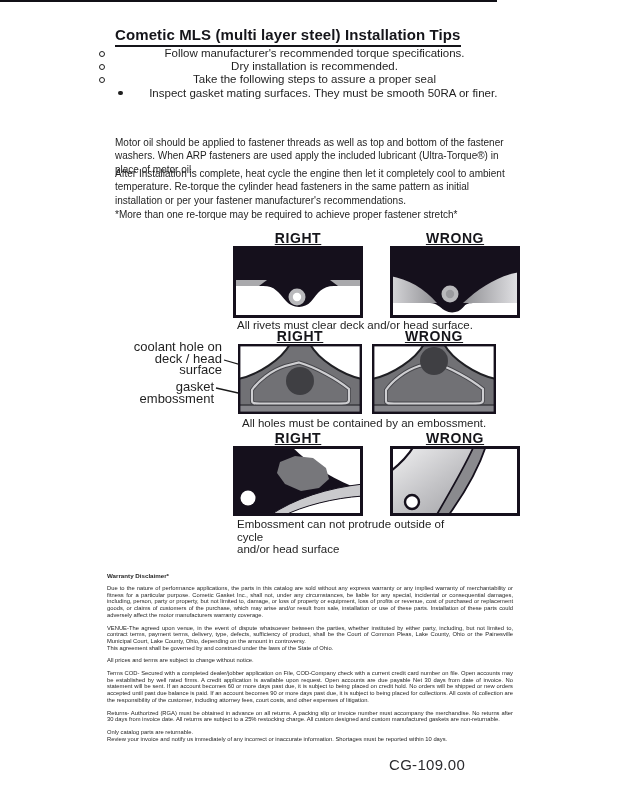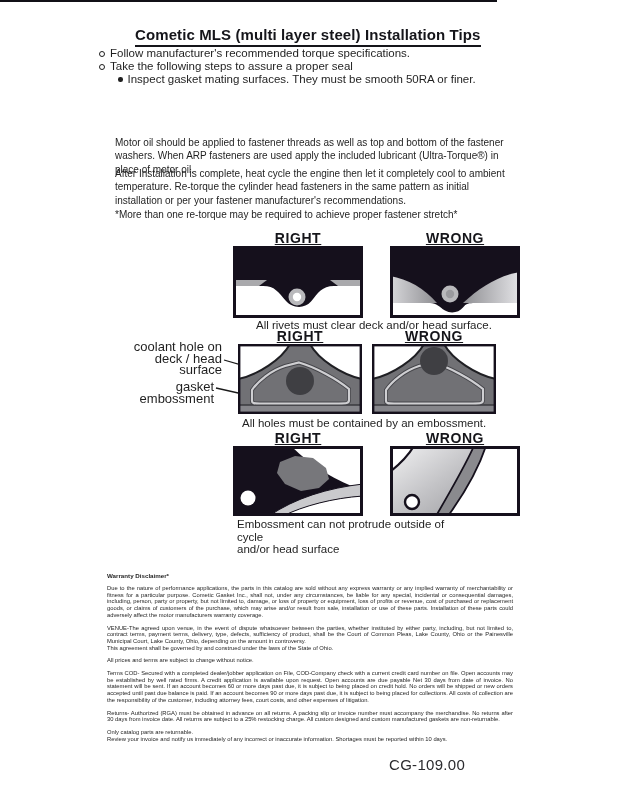--- a/index.html
+++ b/index.html
@@ -4,24 +4,24 @@
 <style>
   html,body{margin:0;padding:0;background:#ffffff;}
   #page{
     position:relative;width:618px;height:800px;background:#ffffff;overflow:hidden;
     font-family:"Liberation Sans", sans-serif;color:#1f1f1f;
   }
   .abs{position:absolute;}
   #top-edge-line{left:0;top:0;width:497px;height:2px;background:#111016;}
   #doc-title{
     left:115px;top:26px;font-size:15px;font-weight:bold;color:#15151a;
-    border-bottom:2px solid #15151a;padding-bottom:2px;display:inline-block;letter-spacing:.1px;margin-left:20px;
+    border-bottom:2px solid #15151a;padding-bottom:2px;display:inline-block;letter-spacing:.1px;
   }
   #tips-list{left:99px;top:47px;width:420px;font-size:11.5px;line-height:13.2px;}
-  .brow{display:flex;align-items:flex-start;}
+  .brow{display:flex;align-items:flex-start;text-align:center;}
   .brow .txt{flex:1;}
   .odot{width:4px;height:4px;border:1px solid #1f1f1f;border-radius:50%;margin:4px 5px 0 0;flex:0 0 auto;}
   .fdot{width:4.5px;height:4.5px;background:#1f1f1f;border-radius:50%;margin:4px 5px 0 0;flex:0 0 auto;}
   .sub{margin-left:19px;}
   #diesel-heading{left:115px;top:118px;font-size:12.5px;font-weight:bold;color:#15151a;}
   .bodypara{left:115px;width:402px;font-size:10px;line-height:13.4px;}
   #diesel-para1{top:136px;}
   #diesel-para2{top:167px;}
   #diesel-para3{top:208px;}
   .rw-label{font-size:14px;font-weight:bold;color:#15151a;letter-spacing:.6px;text-align:center;width:80px;text-decoration:underline;}
@@ -43,20 +43,24 @@
 
   <div class="abs" id="doc-title">Cometic MLS (multi layer steel) Installation Tips</div>
 
   <div class="abs" id="tips-list">
     <div class="brow">
       <span class="odot"></span>
       <span class="txt">Follow manufacturer's recommended torque specifications.</span>
     </div>
     <div class="brow">
       <span class="odot"></span>
+      <span class="txt">Dry installation is recommended.</span>
+    </div>
+    <div class="brow">
+      <span class="odot"></span>
       <span class="txt">Take the following steps to assure a proper seal</span>
     </div>
     <div class="brow sub">
       <span class="fdot"></span>
       <span class="txt">Inspect gasket mating surfaces.  They must be smooth 50RA or finer.</span>
     </div>
   </div>
 
   <div class="abs bodypara" id="diesel-para1">Motor oil should be applied to fastener threads as well as top and bottom of the fastener washers. When ARP fasteners are used apply the included lubricant (Ultra-Torque®) in place of motor oil.</div>
   <div class="abs bodypara" id="diesel-para3">*More than one re-torque may be required to achieve proper fastener stretch*</div>
@@ -92,21 +96,21 @@
       <rect width="130" height="72" fill="#15101c"></rect>
       <path d="M0,30 C18,33 34,42 47,57 L0,57 Z" fill="url(#g1L)"></path>
       <path d="M130,26 C110,29 90,41 73,57 L130,57 Z" fill="url(#g1R)"></path>
       <path d="M0,57 H40 C47,57 49,61 55,64.5 C61,68 69,66.5 73,61.5 C76,57.5 79,57 85,57 H130 V72 H0 Z" fill="#ffffff"></path>
       <circle cx="60" cy="48" r="8.5" fill="#b9b9bc"></circle>
       <circle cx="60" cy="48" r="4.2" fill="#9a9a9e"></circle>
       <rect x="1.5" y="1.5" width="127" height="69" fill="none" stroke="#15101c" stroke-width="3"></rect>
     </svg>
   </div>
 
-  <div class="abs caption" style="left:237px;top:319px;margin-left:19px;">All rivets must clear deck and/or head surface.</div>
+  <div class="abs caption" style="left:237px;top:319px;">All rivets must clear deck and/or head surface.</div>
 
   <div class="abs rw-label" style="left:260px;top:328px;">RIGHT</div>
   <div class="abs rw-label" style="left:394px;top:328px;">WRONG</div>
 
   <div class="abs callout" style="left:110px;top:341px;width:112px;">
     <span class="pre">coolant hole on
 deck / head surface</span>
   </div>
   <div class="abs callout" style="left:110px;top:381px;width:104px;">gasket embossment</div>
 

